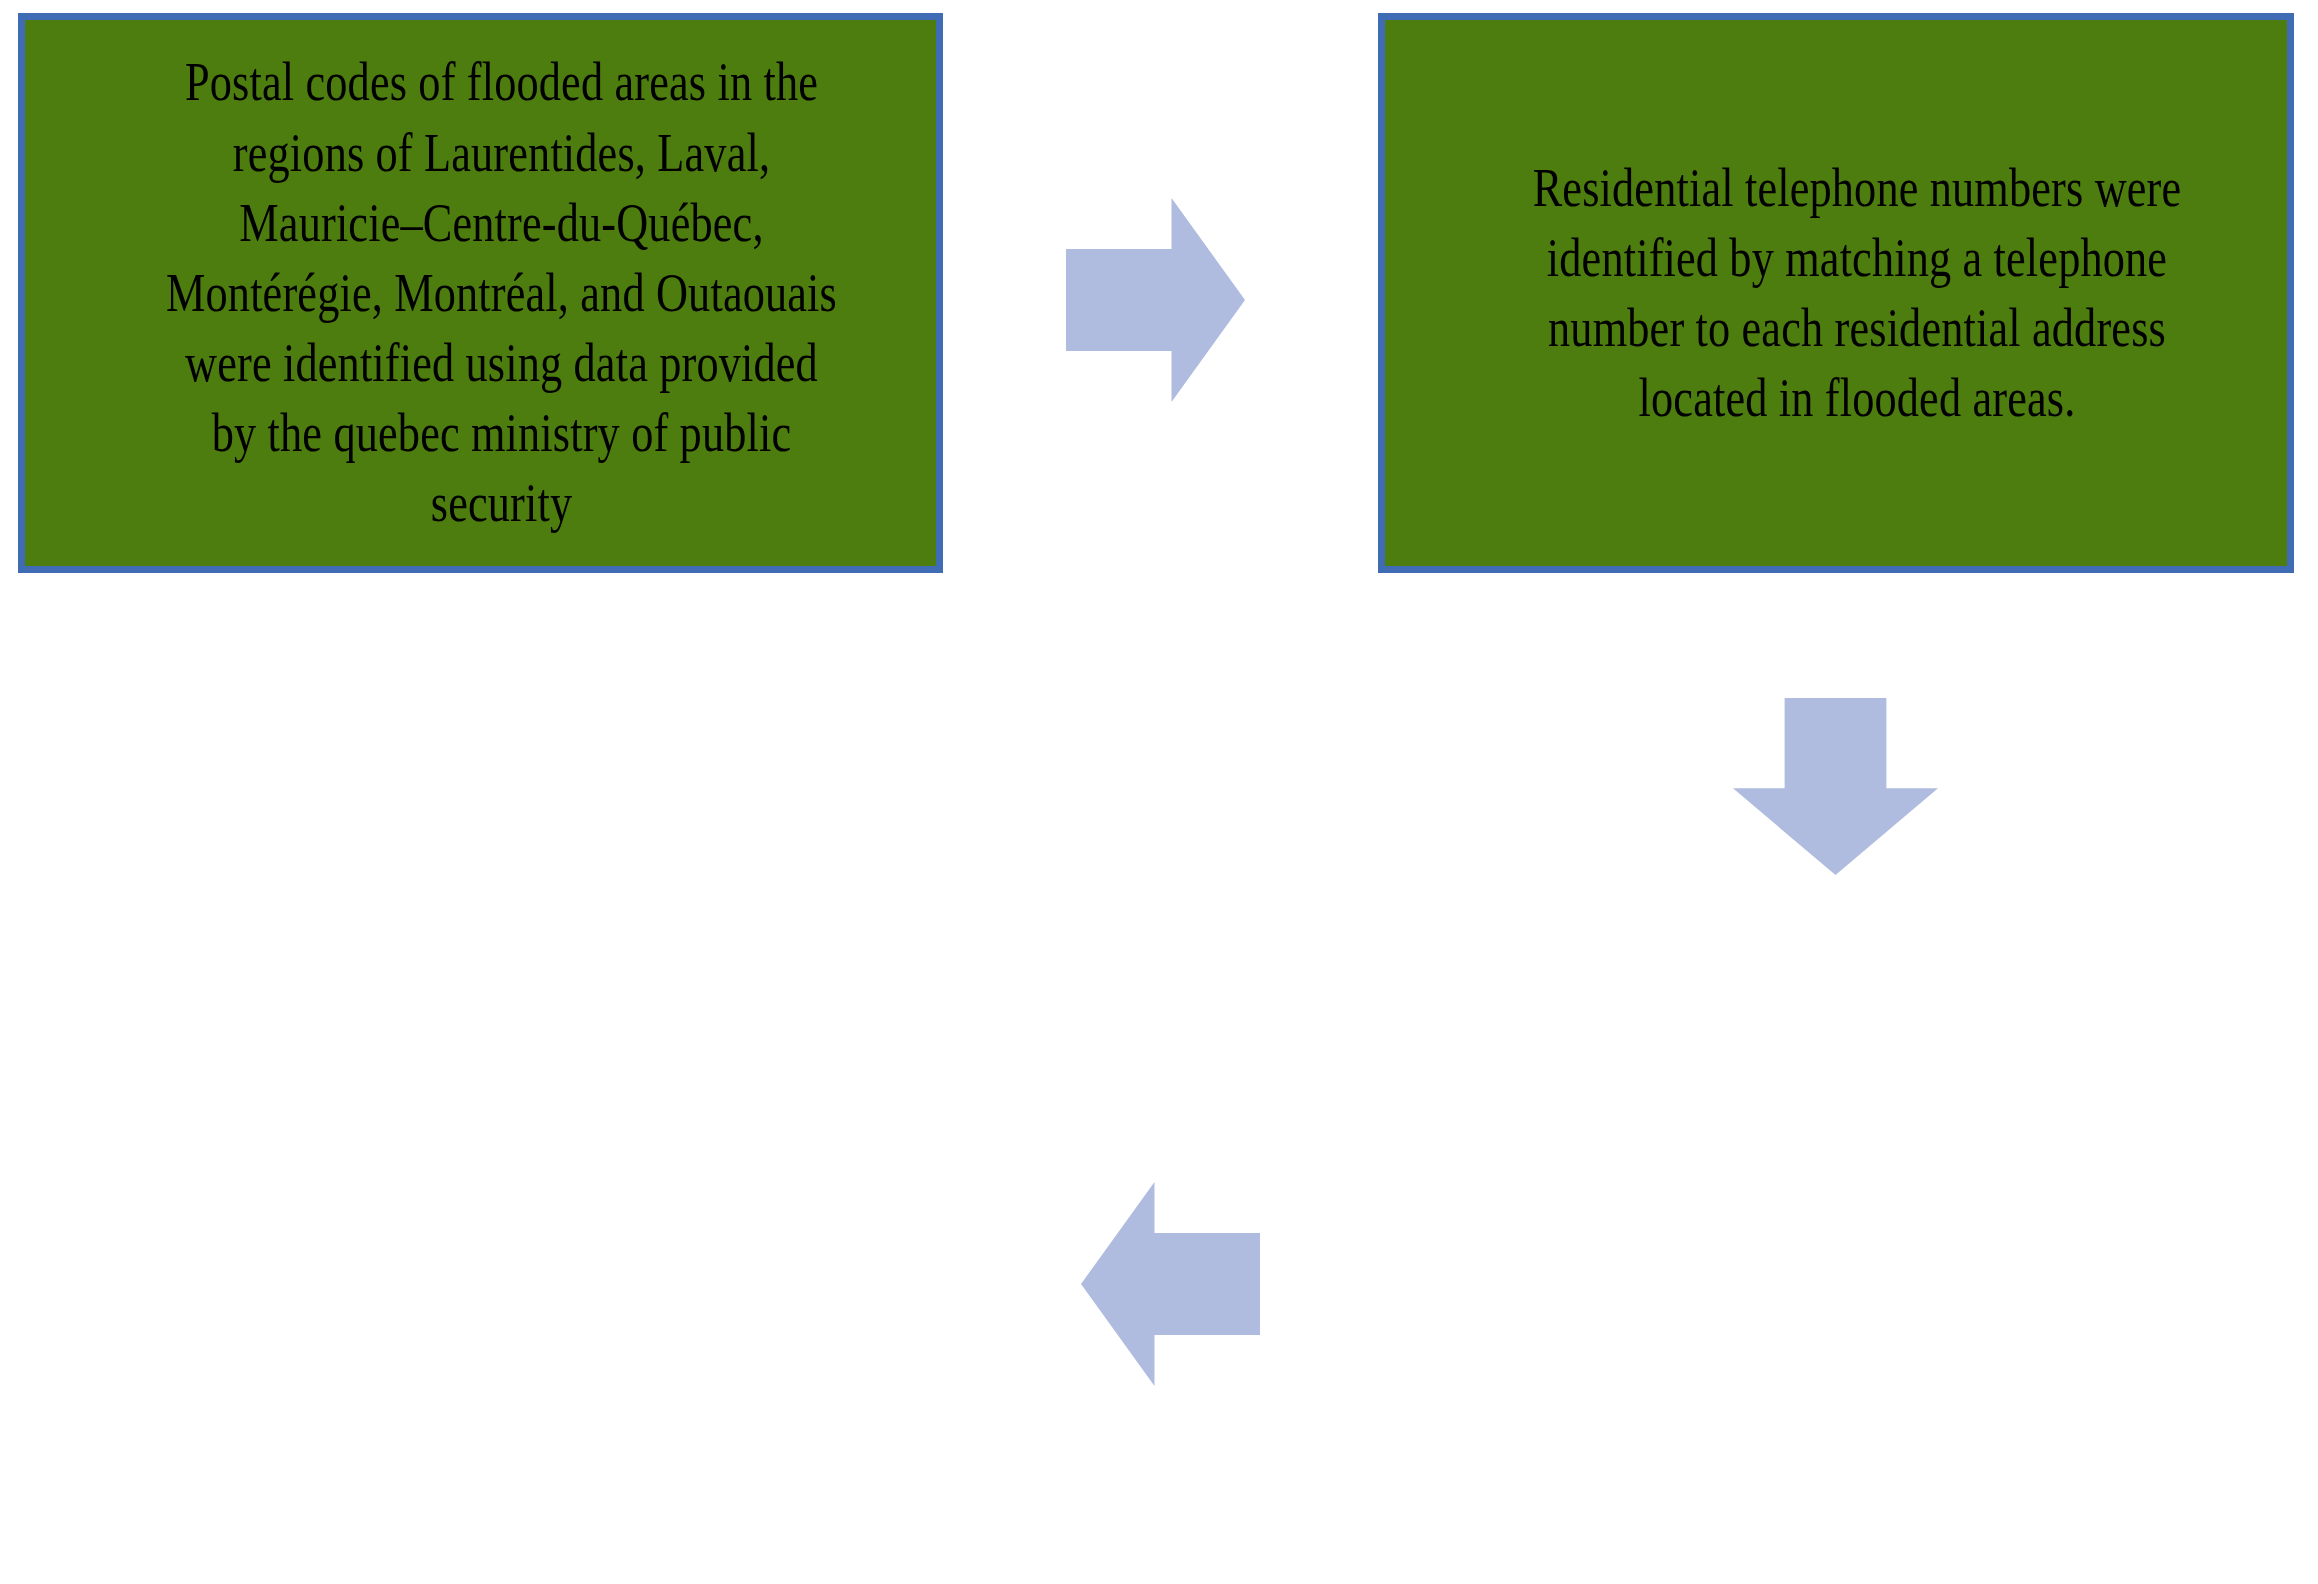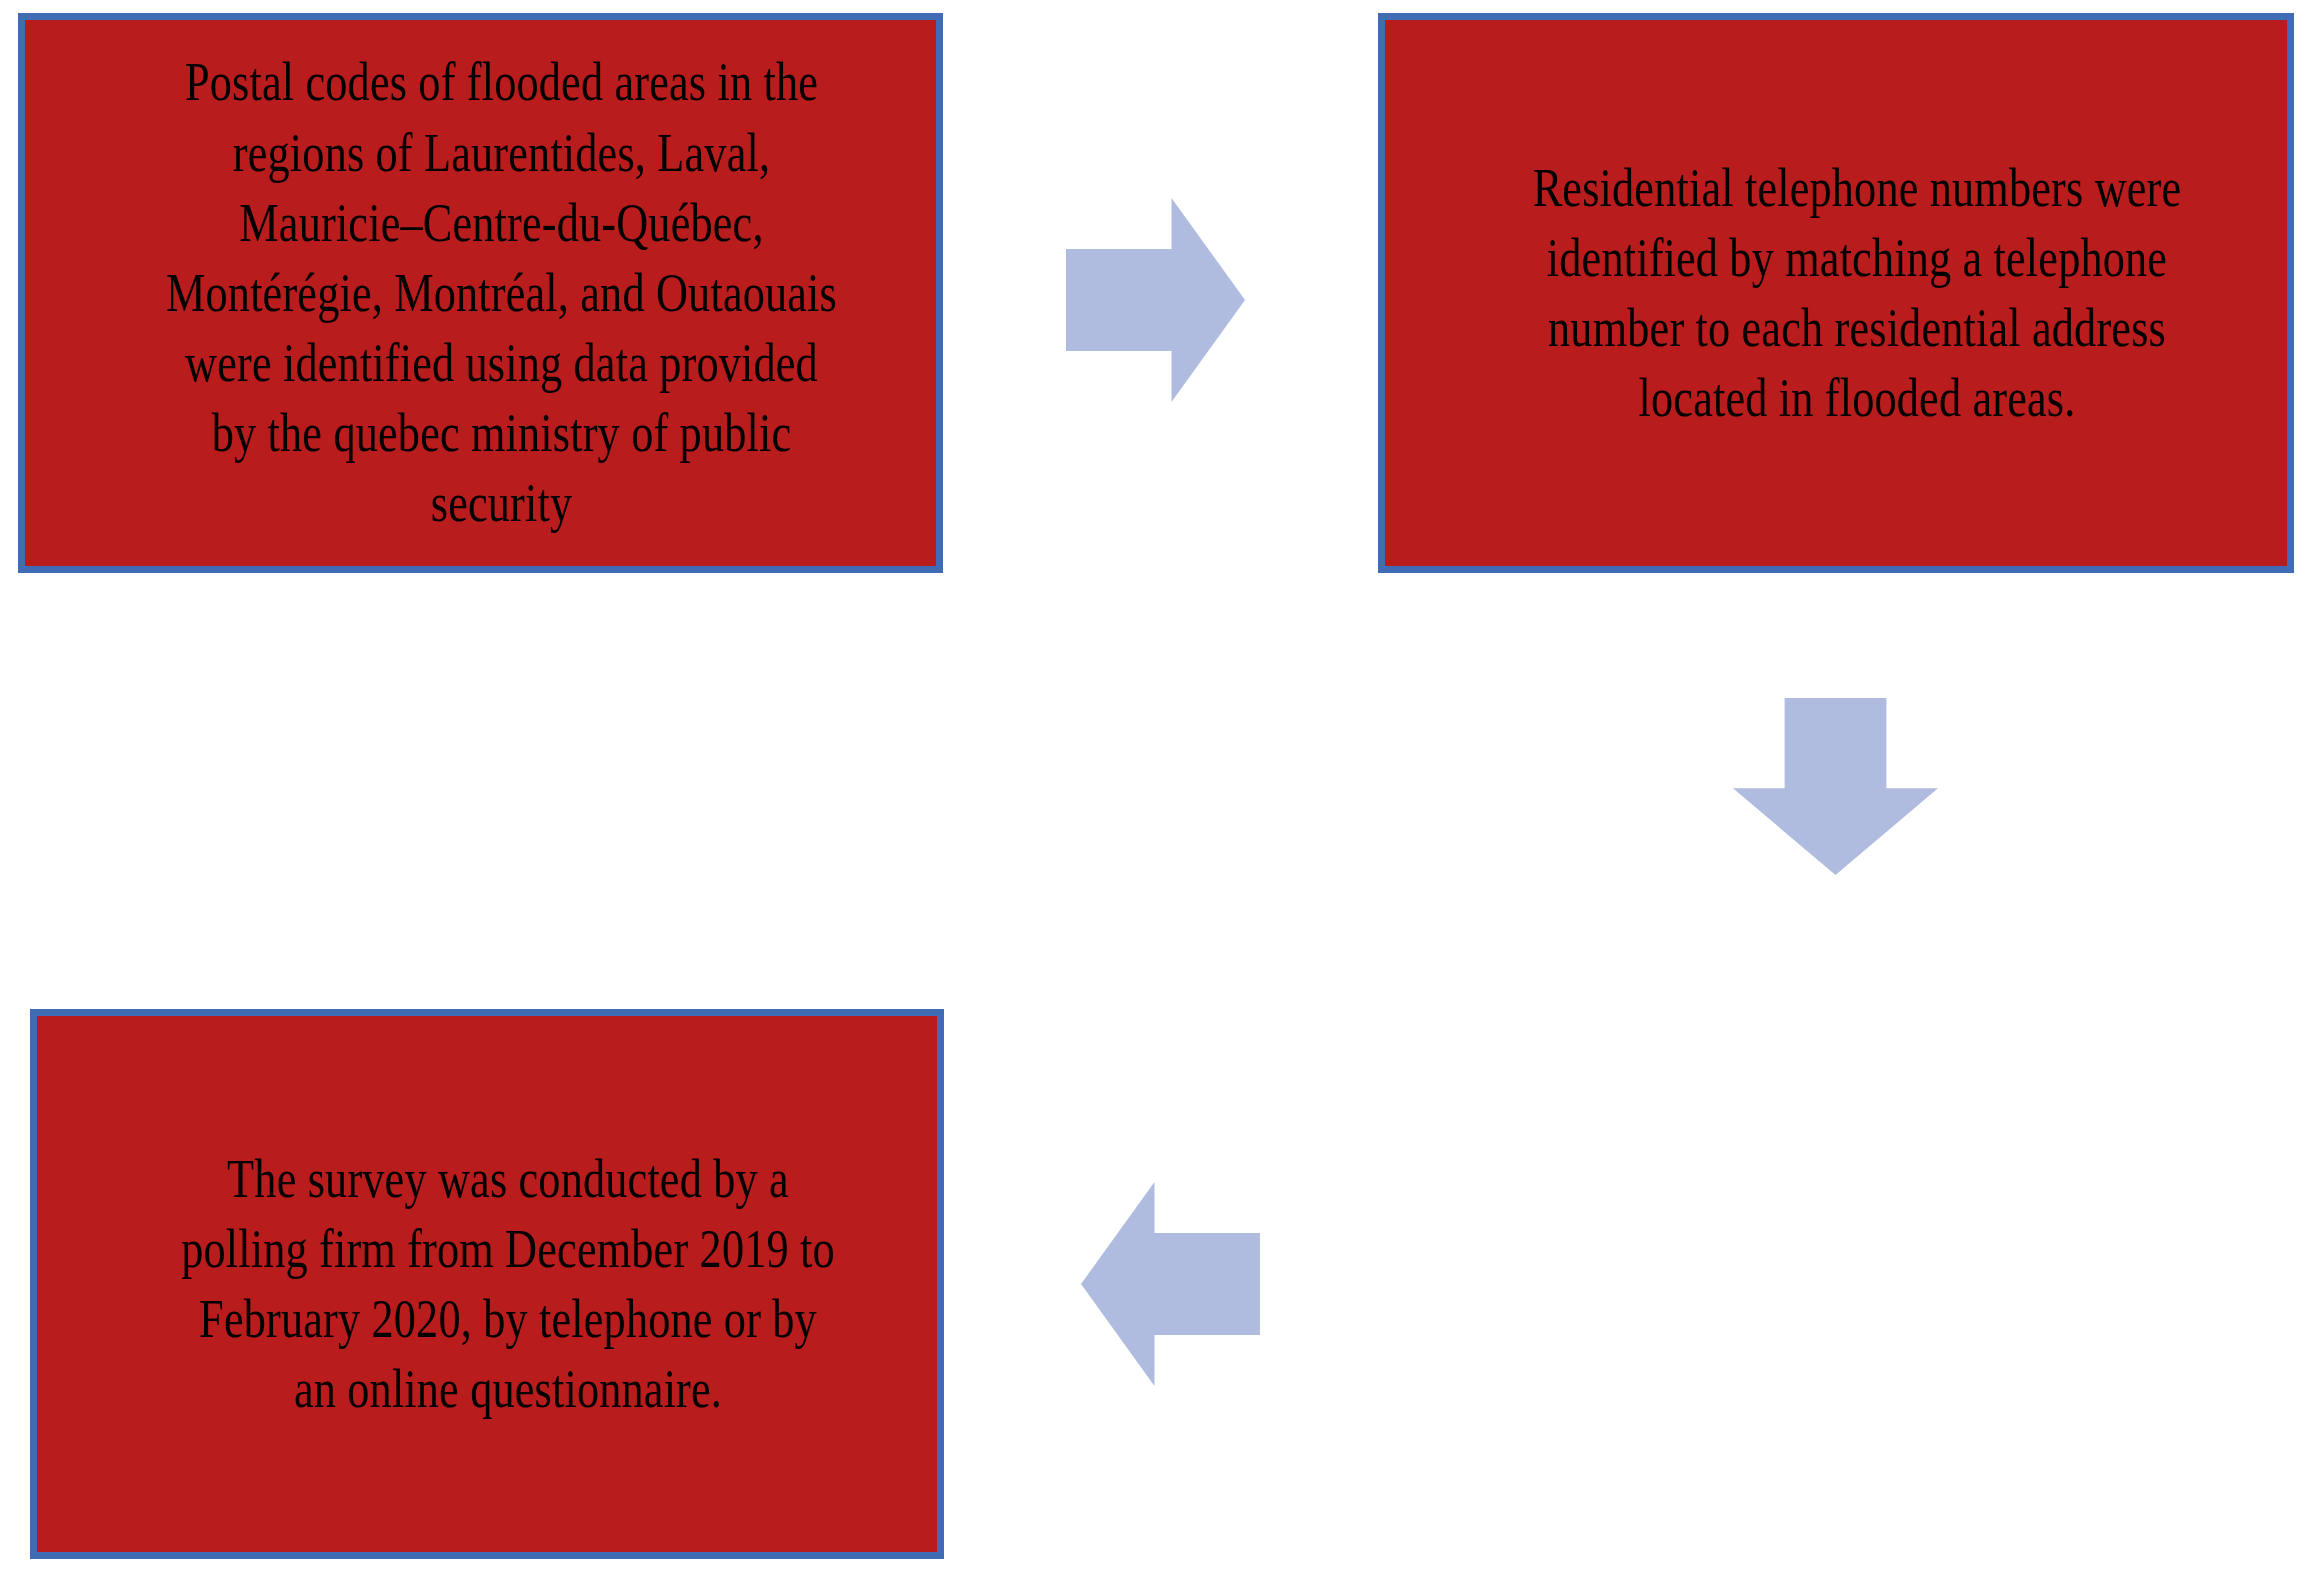--- a/index.html
+++ b/index.html
@@ -15,21 +15,21 @@
     font-family: "Liberation Serif", "DejaVu Serif", serif;
   }
 
   .canvas {
     position: absolute;
     inset: 0;
   }
 
   .flow-box {
     position: absolute;
-    background: #b91c1c;
+    background: #4d7c0f;
     border: 7.3px solid #3F6CB5;
     box-sizing: border-box;
     display: flex;
     align-items: center;
     justify-content: flex-end;
     padding-left: 42px;
   }
 
   .flow-box-text {
     text-align: center;
@@ -66,23 +66,20 @@
 <div class="canvas">
 
   <div class="flow-box" id="box-postal-codes">
     <div class="flow-box-text">Postal codes of flooded areas in the regions of Laurentides, Laval, Mauricie–Centre-du-Québec, Montérégie, Montréal, and Outaouais were identified using data provided by the quebec ministry of public security</div>
   </div>
 
   <div class="flow-box" id="box-phone-numbers">
     <div class="flow-box-text">Residential telephone numbers were identified by matching a telephone number to each residential address located in flooded areas.</div>
   </div>
 
-  <div class="flow-box" id="box-survey-conduct">
-    <div class="flow-box-text">The survey was conducted  by a polling firm from December 2019 to February 2020, by telephone or by an online questionnaire.</div>
-  </div>
 
 
   <div class="arrow" id="arrow-right-top">
     <svg viewBox="0 0 246 280" preserveAspectRatio="none">
       <polygon points="0,70 145,70 145,0 246,140 145,280 145,210 0,210" fill="#AFBCDF"></polygon>
     </svg>
   </div>
 
   <div class="arrow" id="arrow-down-right">
     <svg viewBox="0 0 282 243" preserveAspectRatio="none">

